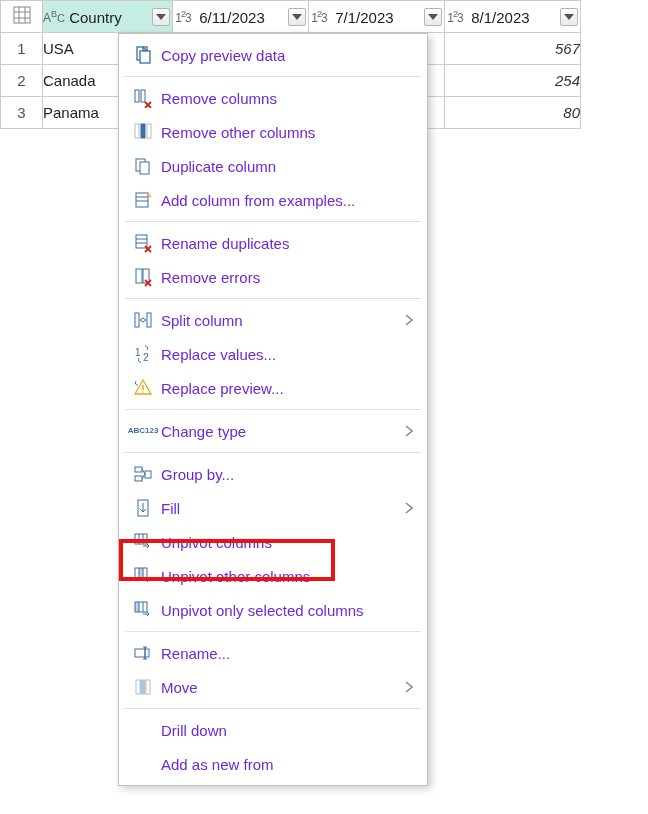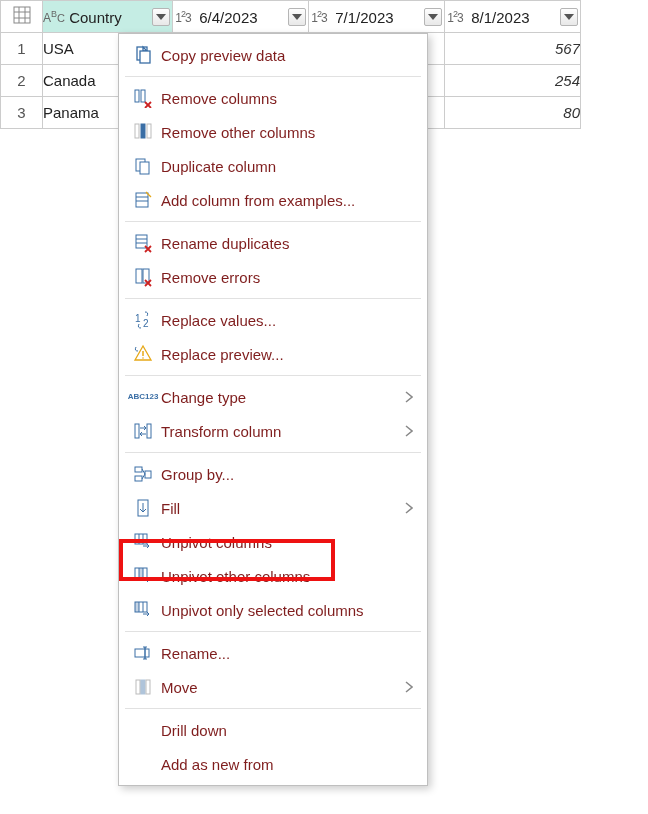--- a/index.html
+++ b/index.html
@@ -79,21 +79,21 @@
       cursor:pointer;
       position:relative;
     }
     .ctx-sep { height:1px; background:#e1e1e1; margin:4px 6px; }
     .ctx-icon {
       width:28px; height:24px;
       display:flex; align-items:center; justify-content:center;
       margin-right:4px;
       color:#3a6ea5;
     }
-    .ctx-label { flex:1; color:#7f1d1d; }
+    .ctx-label { flex:1; color:#6d28d9; }
     .ctx-sub {
       color:#888;
     }
     .highlight-box {
       position:absolute;
       border: 4px solid #e11;
       pointer-events:none;
       left:119px;
       top:539px;
       width:216px;
@@ -120,21 +120,21 @@
       <span class="type-icon">A<span style="font-size:9px;vertical-align:super">B</span><span style="font-size:11px">C</span></span>
       <span class="hdr-label">Country</span>
       <span class="filter-btn">
         <svg width="10" height="6">
               <path d="M0 0 L10 0 L5 6 Z" fill="#555"></path>
             </svg>
       </span>
     </th>
     <th class="colhdr col1">
       <span class="type-icon num">1<span style="font-size:9px;vertical-align:super">2</span>3</span>
-      <span class="hdr-label">6/4/2023</span>
+      <span class="hdr-label">6/11/2023</span>
       <span class="filter-btn">
         <svg width="10" height="6">
               <path d="M0 0 L10 0 L5 6 Z" fill="#555"></path>
             </svg>
       </span>
     </th>
     <th class="colhdr col2">
       <span class="type-icon num">1<span style="font-size:9px;vertical-align:super">2</span>3</span>
       <span class="hdr-label">7/1/2023</span>
       <span class="filter-btn">
@@ -248,20 +248,35 @@
           <rect x="10" y="2" width="6" height="14" fill="none" stroke="#3a6ea5"></rect>
           <path d="M12 13 L18 19 M18 13 L12 19" stroke="#c22" stroke-width="1.8"></path>
         </svg>
     </span>
     <span class="ctx-label">Remove errors</span>
   </div>
   <div class="ctx-sep"></div>
   <div class="ctx-item">
     <span class="ctx-icon">
       <svg width="20" height="20" viewBox="0 0 20 20">
+          <rect x="2" y="3" width="4" height="14" fill="none" stroke="#3a6ea5"></rect>
+          <rect x="14" y="3" width="4" height="14" fill="none" stroke="#3a6ea5"></rect>
+          <path d="M10 8 L7 10 L10 12 M10 8 L13 10 L10 12" stroke="#3a6ea5" fill="none"></path>
+        </svg>
+    </span>
+    <span class="ctx-label">Split column</span>
+    <span class="ctx-sub">
+      <svg width="8" height="12">
+          <path d="M1 1 L7 6 L1 11" fill="none" stroke="#888" stroke-width="1.5"></path>
+        </svg>
+    </span>
+  </div>
+  <div class="ctx-item">
+    <span class="ctx-icon">
+      <svg width="20" height="20" viewBox="0 0 20 20">
           <text x="2" y="12" font-size="10" fill="#3a6ea5">1</text>
           <text x="10" y="17" font-size="10" fill="#3a6ea5">2</text>
           <path d="M6 14 Q4 18 8 18 M14 6 Q16 2 12 2" stroke="#3a6ea5" fill="none"></path>
         </svg>
     </span>
     <span class="ctx-label">Replace values...</span>
   </div>
   <div class="ctx-item">
     <span class="ctx-icon">
       <svg width="20" height="20" viewBox="0 0 20 20">
@@ -273,36 +288,20 @@
     </span>
     <span class="ctx-label">Replace preview...</span>
   </div>
   <div class="ctx-sep"></div>
   <div class="ctx-item">
     <span class="ctx-icon" style="flex-direction:row;font-size:8px;line-height:8px;color:#3a6ea5;font-weight:bold">
       <span>ABC</span>
       <span>123</span>
     </span>
     <span class="ctx-label">Change type</span>
-    <span class="ctx-sub">
-      <svg width="8" height="12">
-          <path d="M1 1 L7 6 L1 11" fill="none" stroke="#888" stroke-width="1.5"></path>
-        </svg>
-    </span>
-  </div>
-  <div class="ctx-item">
-    <span class="ctx-icon">
-      <svg width="20" height="20" viewBox="0 0 20 20">
-          <rect x="2" y="3" width="4" height="14" fill="none" stroke="#3a6ea5"></rect>
-          <rect x="14" y="3" width="4" height="14" fill="none" stroke="#3a6ea5"></rect>
-          <path d="M7 7 L13 7 M7 13 L13 13" stroke="#3a6ea5"></path>
-          <path d="M11 5 L13 7 L11 9 M9 11 L7 13 L9 15" stroke="#3a6ea5" fill="none"></path>
-        </svg>
-    </span>
-    <span class="ctx-label">Transform column</span>
     <span class="ctx-sub">
       <svg width="8" height="12">
           <path d="M1 1 L7 6 L1 11" fill="none" stroke="#888" stroke-width="1.5"></path>
         </svg>
     </span>
   </div>
   <div class="ctx-sep"></div>
   <div class="ctx-item">
     <span class="ctx-icon">
       <svg width="20" height="20" viewBox="0 0 20 20">

